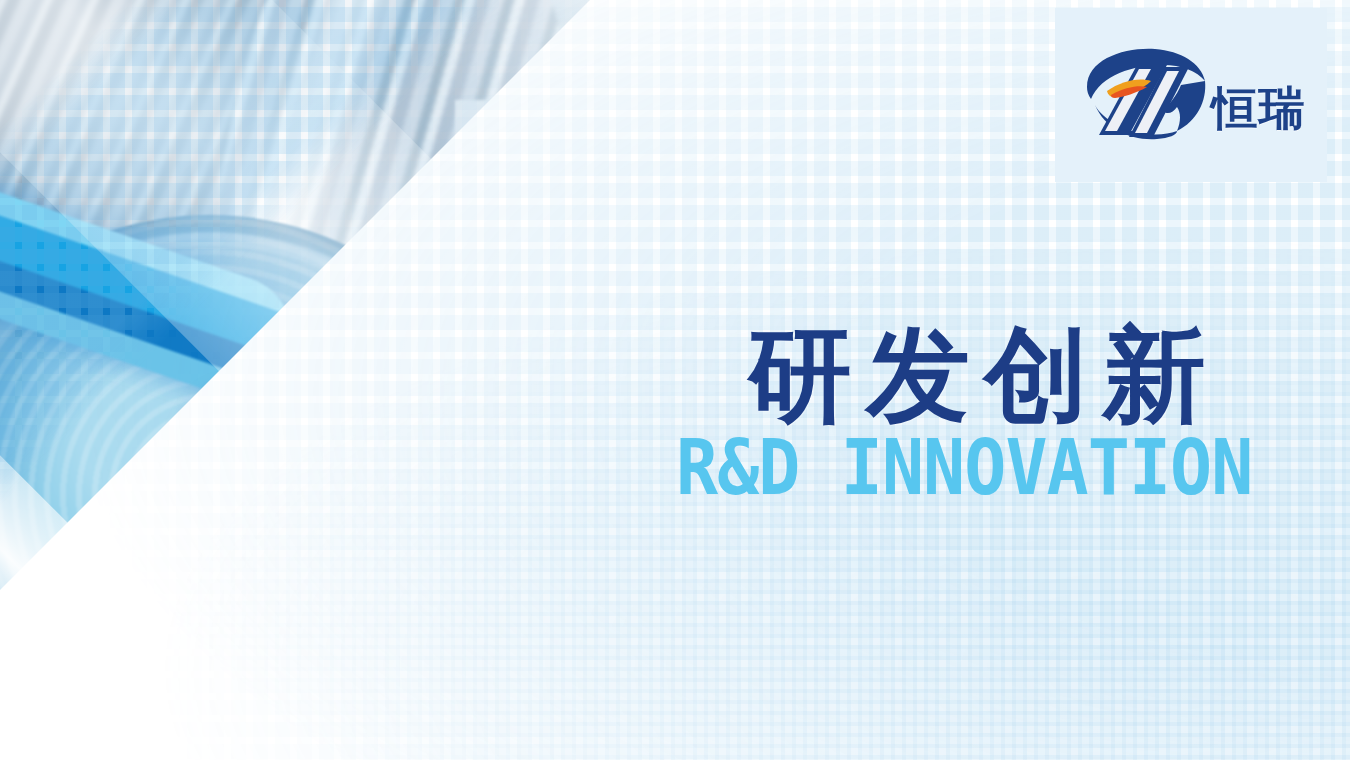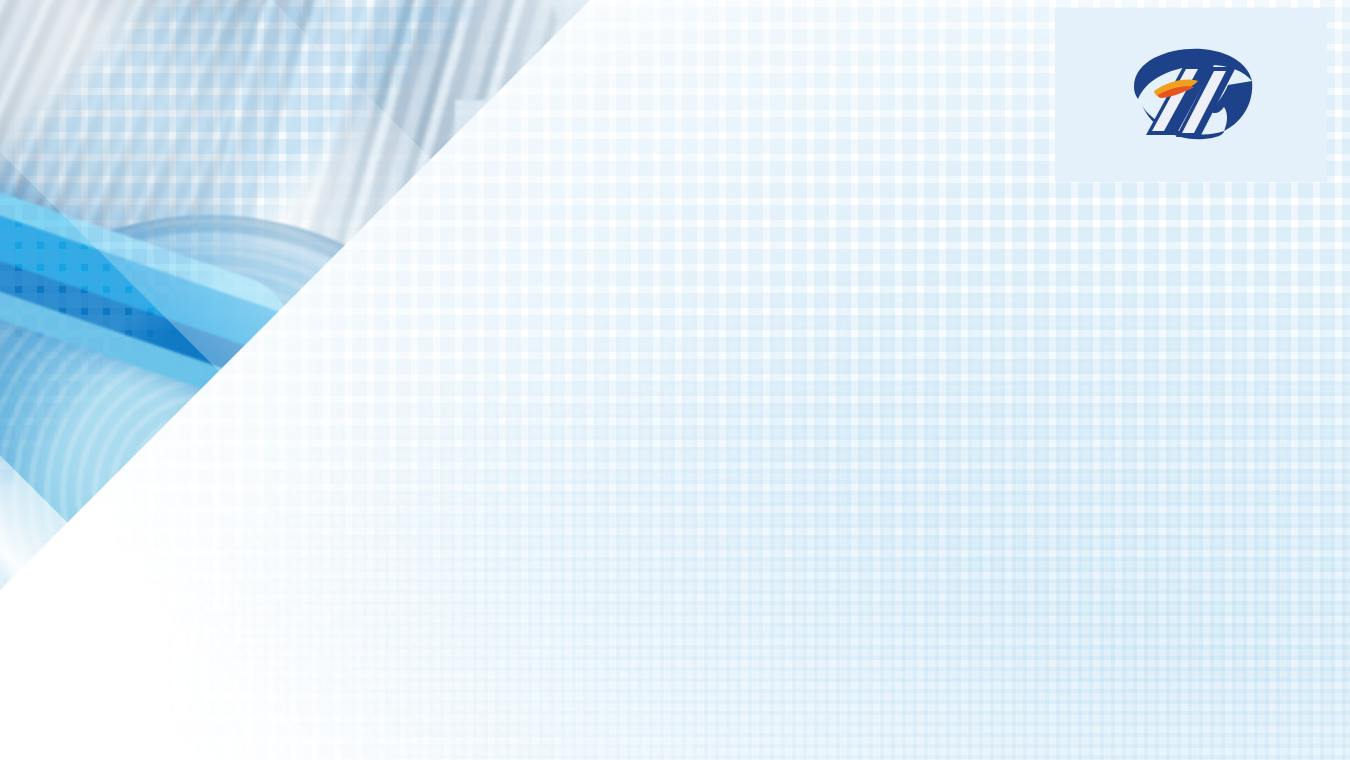--- a/index.html
+++ b/index.html
@@ -270,16 +270,21 @@
                C84 94, 58 92, 40 82 C30 76, 22 70, 18 62 Z" fill="#1d4289"></path>
       <path d="M60 22 L90 22 L52 92 L22 92 Z" fill="#1d4289"></path>
       <path d="M62 26 L74 26 L40 88 L28 88 Z" fill="#ffffff" opacity=".92"></path>
       <path d="M88 24 L112 24 L76 94 L52 94 Z" fill="#1d4289"></path>
       <path d="M90 28 L102 28 L70 90 L58 90 Z" fill="#ffffff" opacity=".92"></path>
       <path d="M30 48 C44 38, 62 34, 74 38 C66 46, 52 52, 40 54
                C34 55, 31 52, 30 48 Z" fill="#f0a01e"></path>
       <path d="M34 52 C48 44, 62 42, 70 44 C60 50, 46 54, 38 55
                C35 55, 34 54, 34 52 Z" fill="#e8541f"></path>
     </svg>
+    <div id="logo-cn">恒瑞</div>
   </div>
 
+  <div id="headline">
+    <div id="title-cn">研发创新</div>
+    <div id="title-en">R&amp;D INNOVATION</div>
+  </div>
 
 </div>
 
 </body></html>

